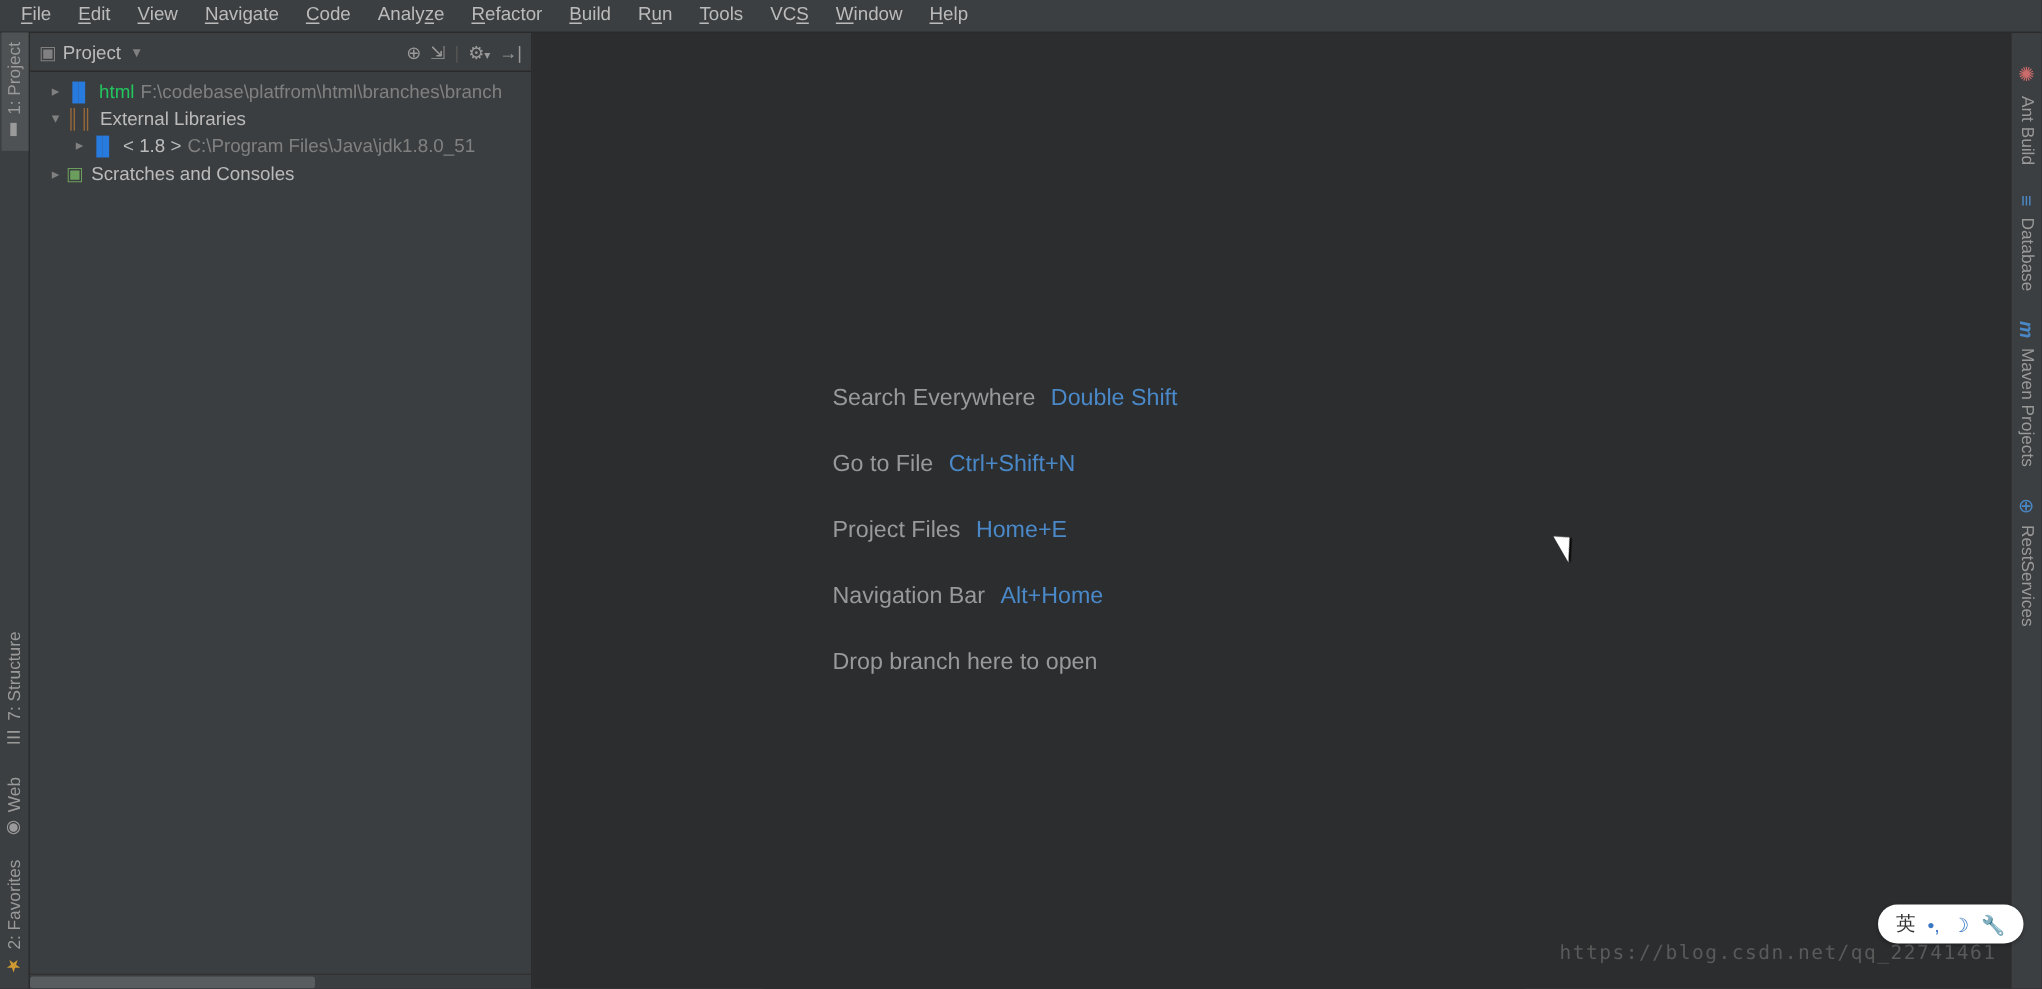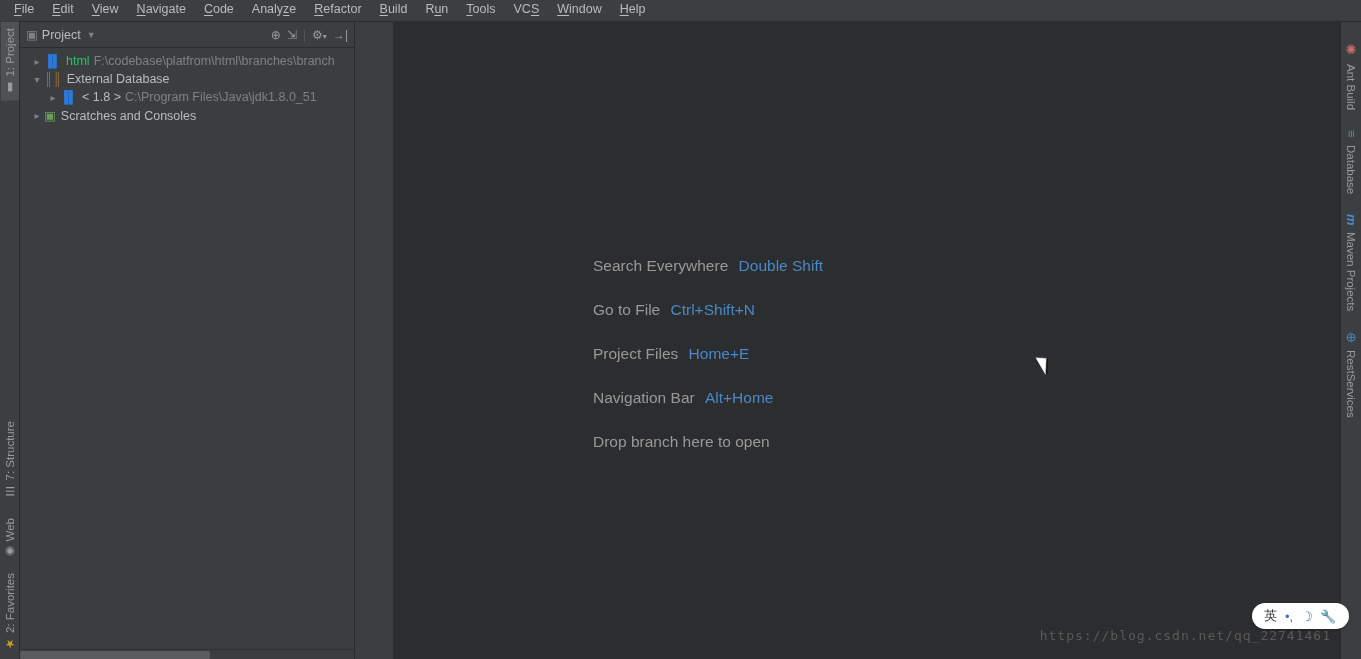--- a/index.html
+++ b/index.html
@@ -120,21 +120,20 @@
   .bold { font-weight:400; color:#22c55e;}
   .path { color:#808080; margin-left:4px;}
   .indent1 { padding-left:10px;}
   .indent2 { padding-left:26px;}
 
   
   .editor-area {
     flex:1;
     background:#2b2d2f;
     position:relative;
-    margin-left:38px;
   }
   .welcome-hints {
     position:absolute;
     left: 200px;
     top: 230px;
     color:#888888;
     font-size:15.5px;
     line-height: 1.8;
   }
   .welcome-hints .row { margin-bottom:16px;}
@@ -277,21 +276,21 @@
     <div class="tree">
       <div class="tree-row indent1">
         <span class="arrow closed"></span>
         <span class="tfolder">▐▌</span>
         <span class="bold">html</span>
         <span class="path">F:\codebase\platfrom\html\branches\branch</span>
       </div>
       <div class="tree-row indent1">
         <span class="arrow open"></span>
         <span class="tlib">║║</span>
-        <span>External Database</span>
+        <span>External Libraries</span>
       </div>
       <div class="tree-row indent2">
         <span class="arrow closed"></span>
         <span class="tfolder">▐▌</span>
         <span>&lt; 1.8 &gt;</span>
         <span class="path">C:\Program Files\Java\jdk1.8.0_51</span>
       </div>
       <div class="tree-row indent1">
         <span class="arrow closed"></span>
         <span class="tscr">▣</span>

